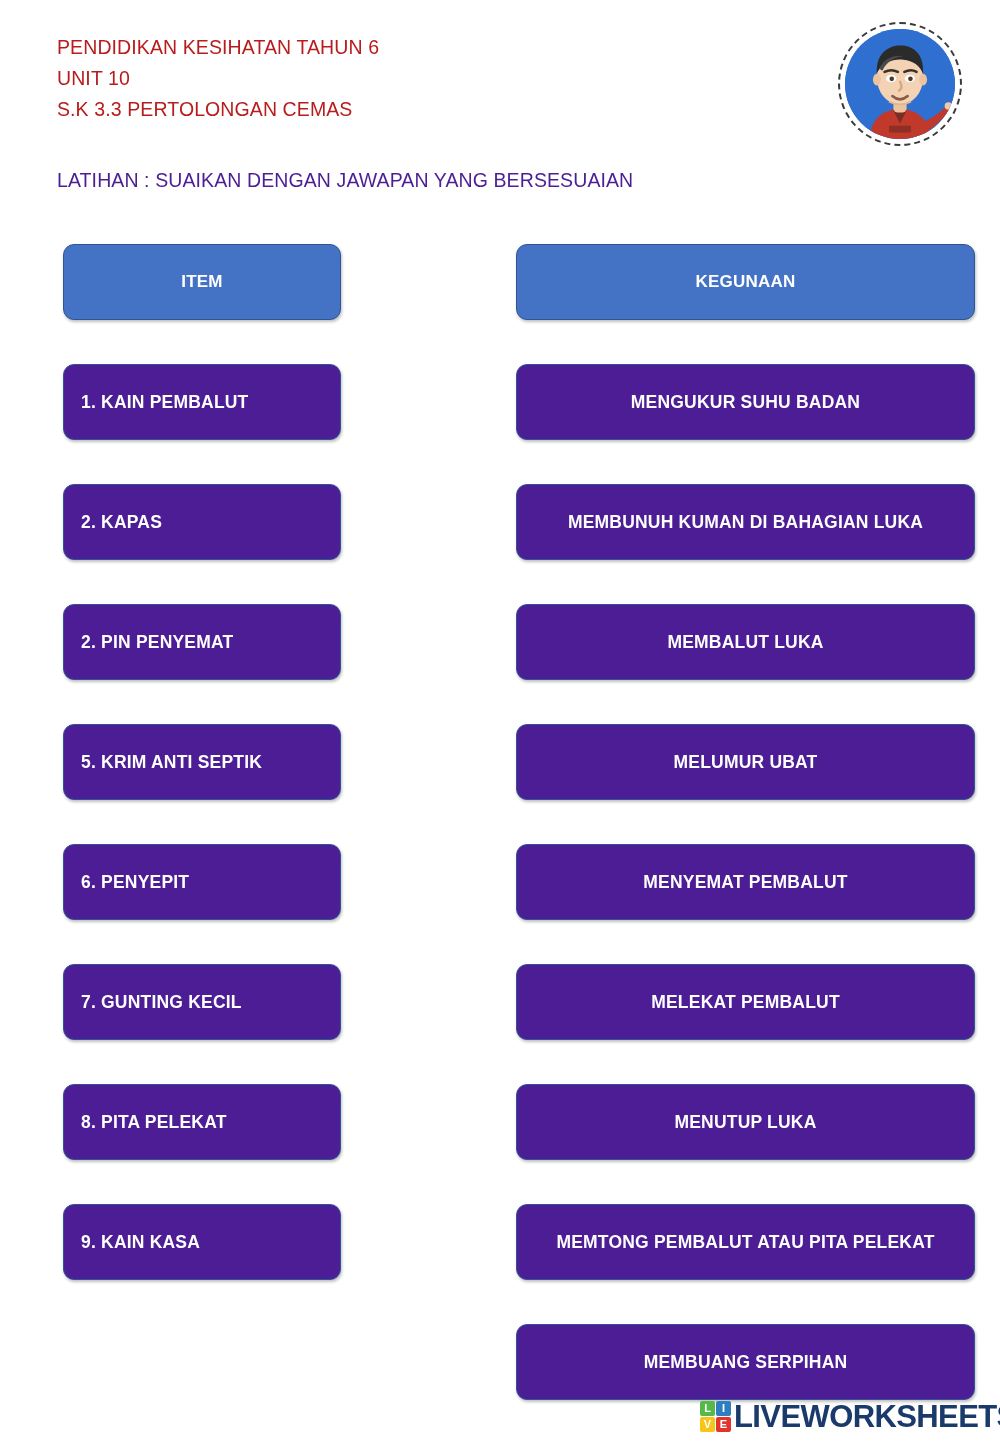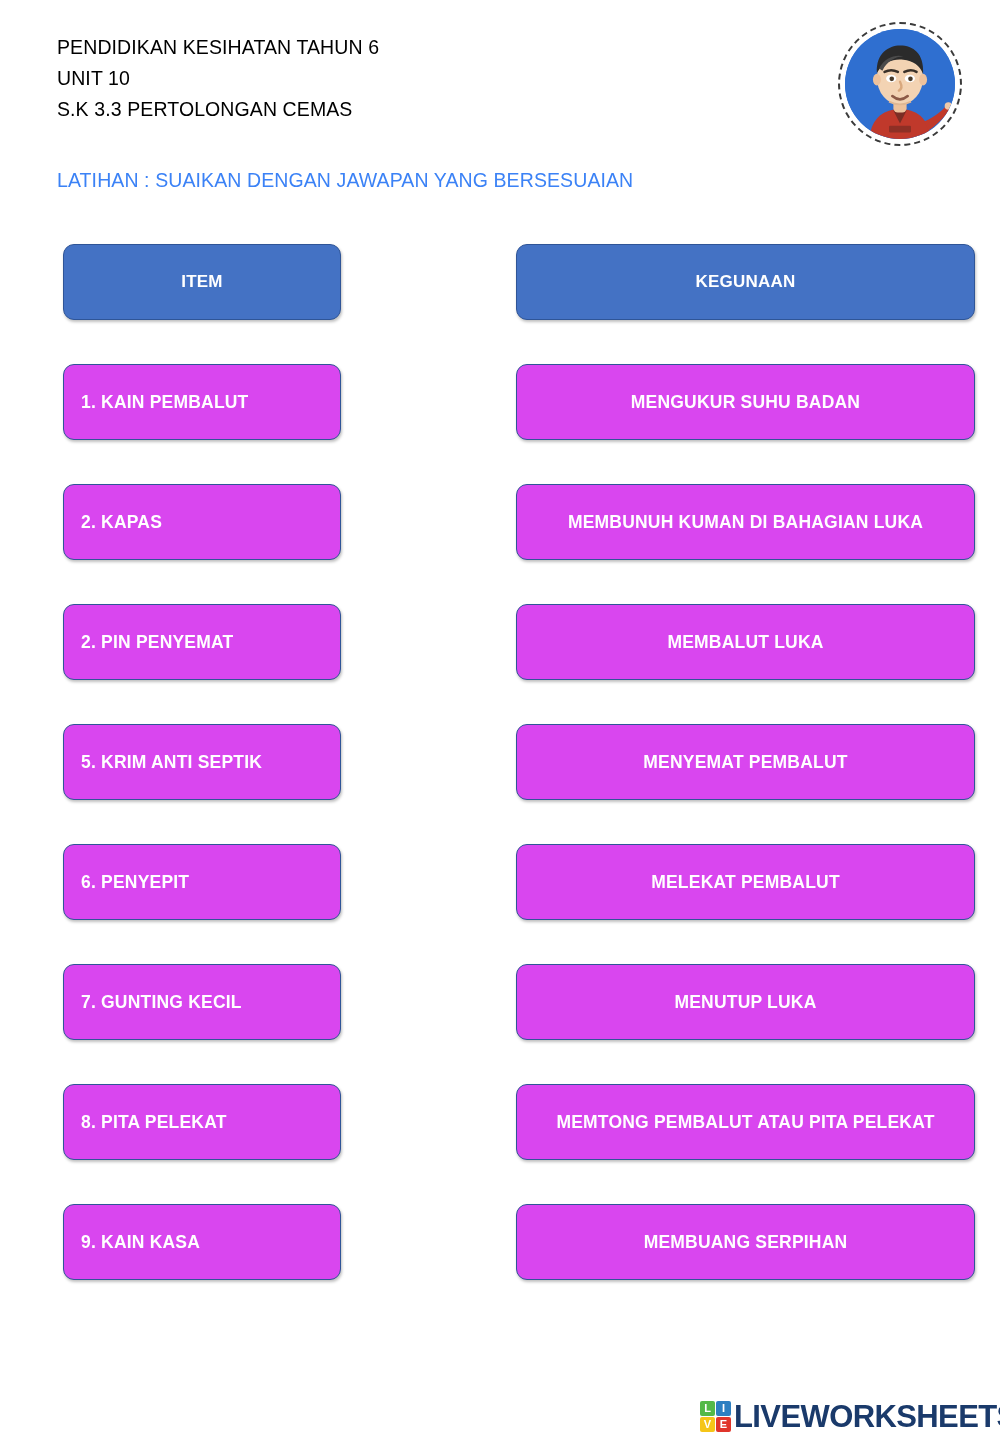--- a/index.html
+++ b/index.html
@@ -18,31 +18,31 @@
   
   .header {
     position: absolute;
     left: 57px;
     top: 32px;
     width: 740px;
   }
   .header-line {
     font-size: 19.5px;
     line-height: 31px;
-    color: #000000;
+    color: #b91c1c;
     letter-spacing: 0.1px;
     white-space: nowrap;
   }
   .instruction {
     position: absolute;
     left: 57px;
     top: 166px;
     font-size: 19.5px;
     line-height: 28px;
-    color: #3b82f6;
+    color: #4c1d95;
     letter-spacing: 0.1px;
     white-space: nowrap;
   }
 
   
   .avatar-wrap {
     position: absolute;
     left: 838px;
     top: 22px;
     width: 124px;
@@ -91,21 +91,21 @@
   }
 
   .cell.head {
     background: #4472c4;
     border: 1px solid #2f5597;
     justify-content: center;
     font-size: 17px;
   }
 
   .cell.item {
-    background: #d946ef;
+    background: #4c1d95;
     border: 1px solid #2f5597;
     justify-content: flex-start;
     padding: 0 17px;
     font-size: 17.5px;
     line-height: 25px;
   }
 
   .cell.item .cell-text {
     display: block;
     width: 100%;
@@ -238,20 +238,23 @@
   <div class="cell item">
       <span class="cell-text">MENGUKUR SUHU BADAN</span>
     </div>
   <div class="cell item">
       <span class="cell-text">MEMBUNUH KUMAN DI BAHAGIAN LUKA</span>
     </div>
   <div class="cell item">
       <span class="cell-text">MEMBALUT LUKA</span>
     </div>
   <div class="cell item">
+      <span class="cell-text">MELUMUR UBAT</span>
+    </div>
+  <div class="cell item">
       <span class="cell-text">MENYEMAT PEMBALUT</span>
     </div>
   <div class="cell item">
       <span class="cell-text">MELEKAT PEMBALUT</span>
     </div>
   <div class="cell item">
       <span class="cell-text">MENUTUP LUKA</span>
     </div>
   <div class="cell item">
       <span class="cell-text">MEMTONG PEMBALUT ATAU PITA PELEKAT</span>

